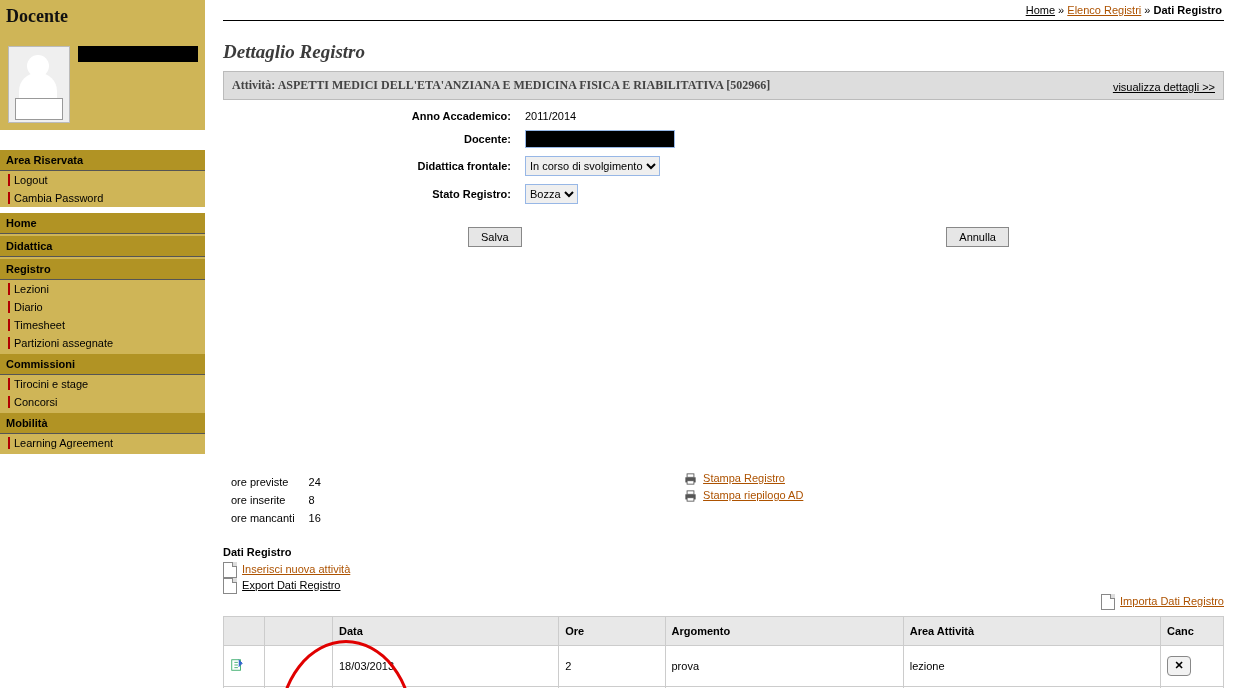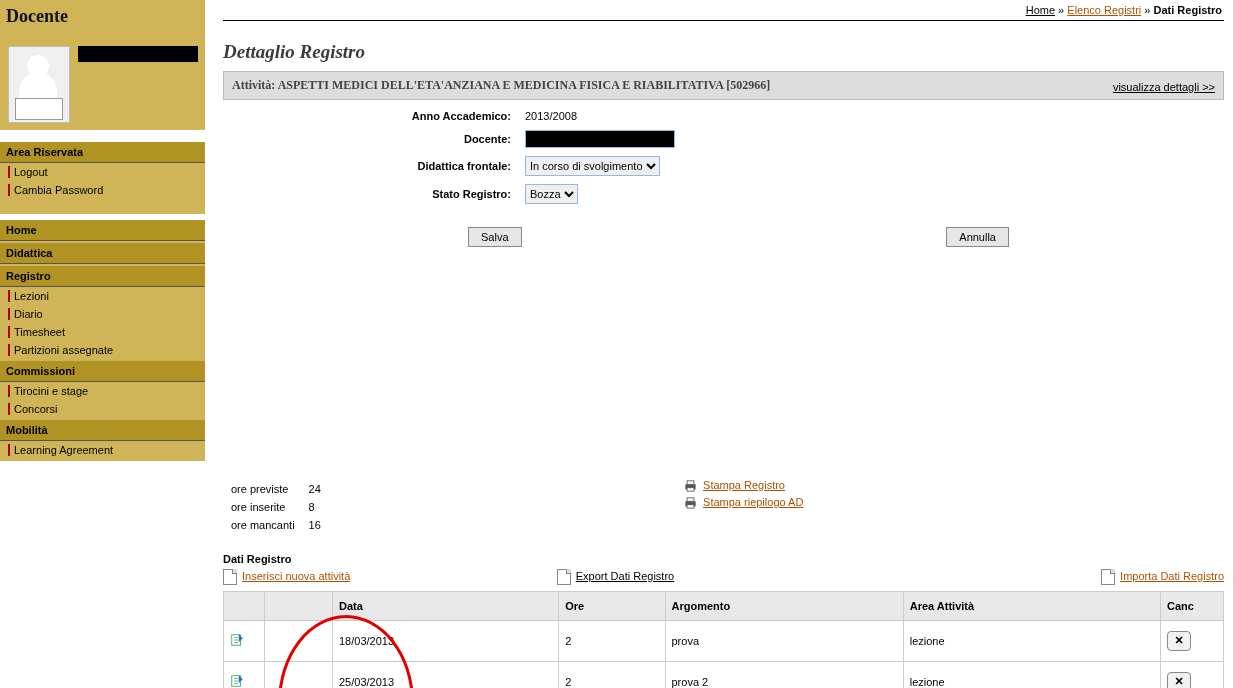--- a/index.html
+++ b/index.html
@@ -11,21 +11,21 @@
   .sidebar-header h2 { margin:0; padding:6px 20px 0 6px; font-family:Georgia,serif; font-weight:bold; font-size:18px; color:#111; }
   .avatar-box { position:absolute; left:8px; top:46px; width:60px; height:75px; background:#efefef; border:1px solid #bbb; }
   .avatar-head { position:absolute; top:8px; left:18px; width:22px; height:22px; background:#fff; border-radius:50%; }
   .avatar-body { position:absolute; top:26px; left:10px; width:38px; height:28px; background:#fff; border-radius:18px 18px 0 0; }
   .avatar-book { position:absolute; bottom:2px; left:6px; right:6px; height:20px; background:#fff; border:1px solid #999; }
   .docente-name { position:absolute; left:78px; top:46px; width:120px; height:16px; background:#000; }
 
   .menu-group-title { background:#b19324; padding:4px 6px; font-weight:bold; border-bottom:1px solid #555; font-size:11px; }
   .menu-indent { display:block; padding:3px 6px 3px 14px; color:#000; text-decoration:none; font-size:11px; position:relative; }
   .menu-indent::before { content:""; position:absolute; left:8px; top:3px; bottom:3px; width:2px; background:#b10000; }
-  .menu-sec-area { background:#cfb557; padding-bottom:15px; margin-top:6px; }
+  .menu-sec-area { background:#cfb557; padding-bottom:0; margin-top:14px; }
   .menu-sec-group { background:#cfb557; padding-bottom:2px; }
   .sidebar .sep { height:6px; }
 
   
   .main { margin-left:215px; padding:0 8px 10px 8px; }
   .breadcrumb { text-align:right; font-size:11px; padding:4px 2px; border-bottom:1px solid #000; }
   .breadcrumb a { color:#ad5200; text-decoration:underline; }
   .breadcrumb .home { color:#000; text-decoration:underline; }
   .bc-sep { color:#000; }
   .page-title { font-family:Georgia,serif; font-style:italic; font-weight:bold; font-size:19px; color:#3b3b3b; margin:20px 0 8px 0; }
@@ -48,21 +48,21 @@
   .stats-row { display:flex; }
   .stats-left { width:460px; }
   .stats-left table td { padding:2px 6px; font-size:11px; }
   .stats-left .hcol { font-weight:bold; }
   .stats-right a { color:#ad5200; text-decoration:underline; font-size:11px; }
   .printer-icon { display:inline-block; width:15px; height:12px; vertical-align:middle; margin-right:2px; }
   .printer-icon svg { width:15px; height:12px; }
 
   .section-title { font-weight:bold; font-size:11px; margin:18px 0 4px 0; }
 
-  .links-row { display:flex; margin-bottom:6px; }
+  .links-row { display:flex; margin-bottom:6px;flex-direction:column; }
   .links-row .cell { flex:1; font-size:11px; }
   .links-row a { color:#ad5200; text-decoration:underline; }
   .page-icon { display:inline-block; width:12px; height:14px; border:1px solid #888; vertical-align:middle; margin-right:2px; position:relative; background:#fff; }
   .page-icon::after { content:""; position:absolute; right:-1px; top:-1px; width:4px; height:4px; background:#ddd; border-left:1px solid #888; border-bottom:1px solid #888; }
 
   table.data { width:100%; border-collapse:collapse; font-size:11px; }
   table.data th { background:#e8e8e8; text-align:left; padding:8px 6px; border:1px solid #ccc; font-weight:bold; }
   table.data td { padding:10px 6px; border:1px solid #ccc;margin-top:24px; }
   .edit-icon svg { width:14px; height:14px; }
   .cancel-btn { display:inline-block; width:22px; height:18px; border:1px solid #888; border-radius:4px; background:#f2f2f2; text-align:center; line-height:16px; font-weight:bold; cursor:pointer; }
@@ -134,21 +134,21 @@
 
     <div class="activity-bar">
       <span class="act-label">Attività: ASPETTI MEDICI DELL'ETA'ANZIANA E MEDICINA FISICA E RIABILITATIVA [502966]</span>
       <a href="#" class="details-link">visualizza dettagli &gt;&gt;</a>
     </div>
 
     <table class="form-table">
       <tbody>
           <tr>
         <td class="label">Anno Accademico:</td>
-        <td>2013/2008</td>
+        <td>2011/2014</td>
       </tr>
       <tr>
         <td class="label">Docente:</td>
         <td><select class="sel-black"><option></option></select></td>
       </tr>
       <tr>
         <td class="label">Didattica frontale:</td>
         <td><select class="sel-blue"><option>In corso di svolgimento</option></select></td>
       </tr>
       <tr>

